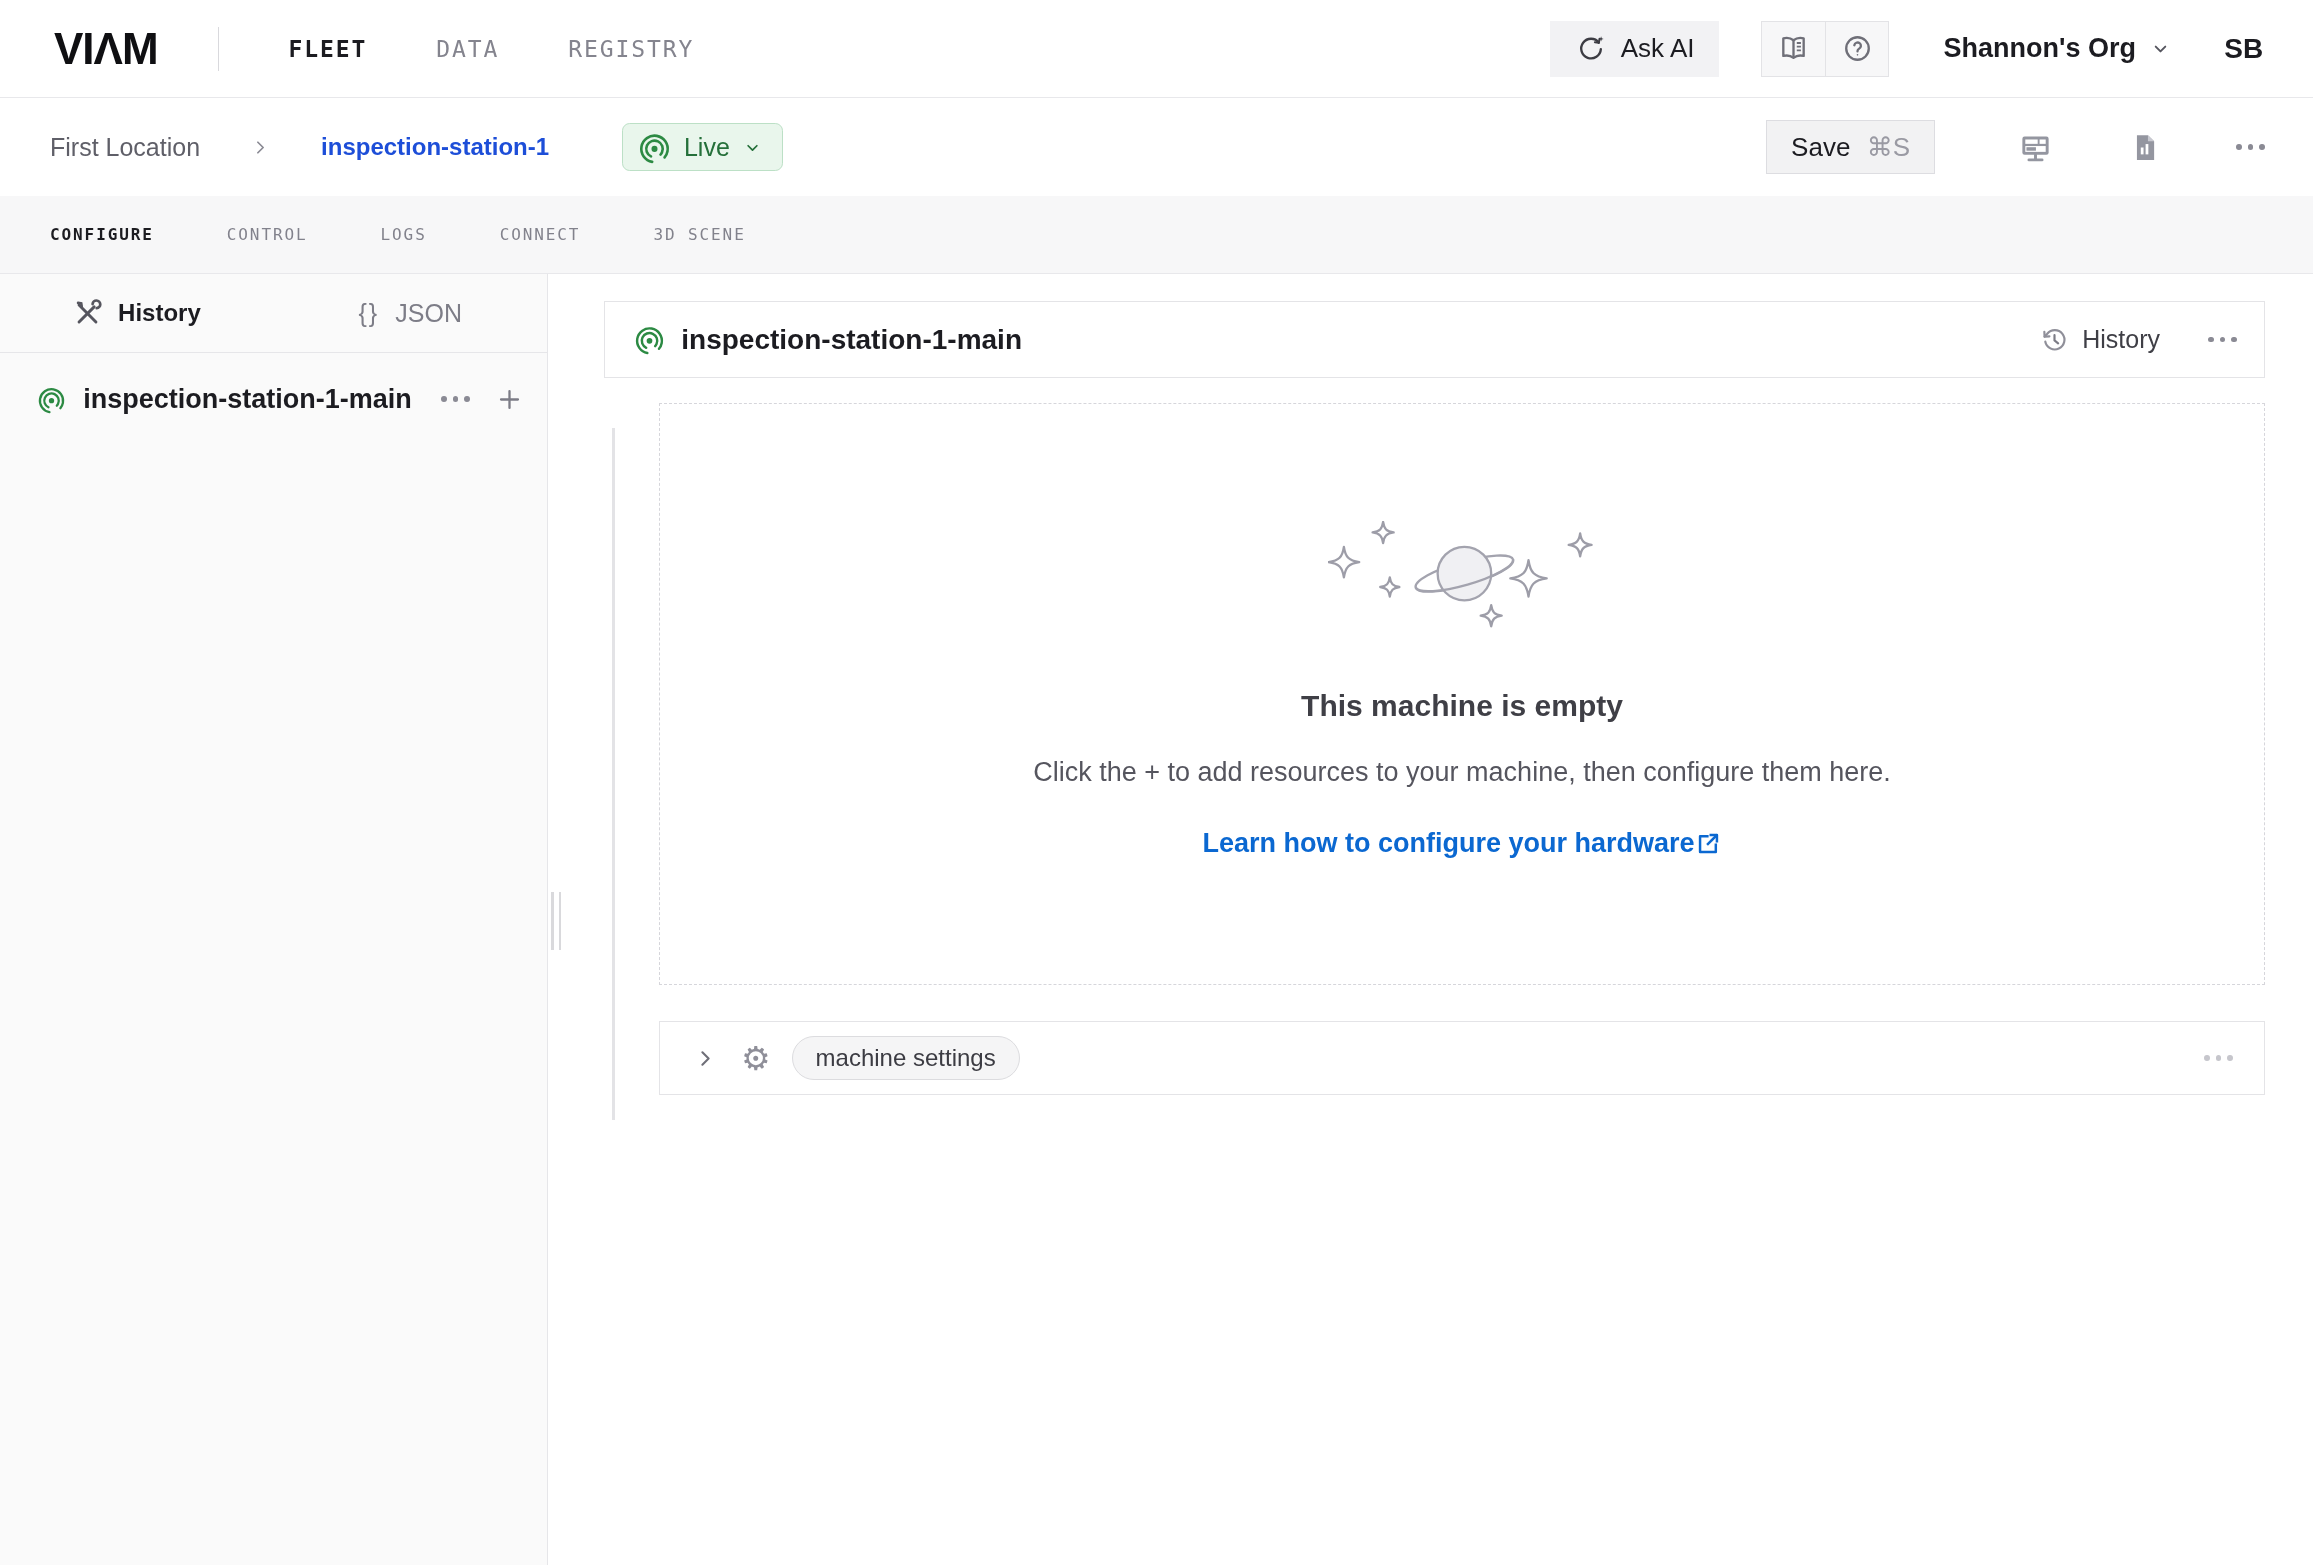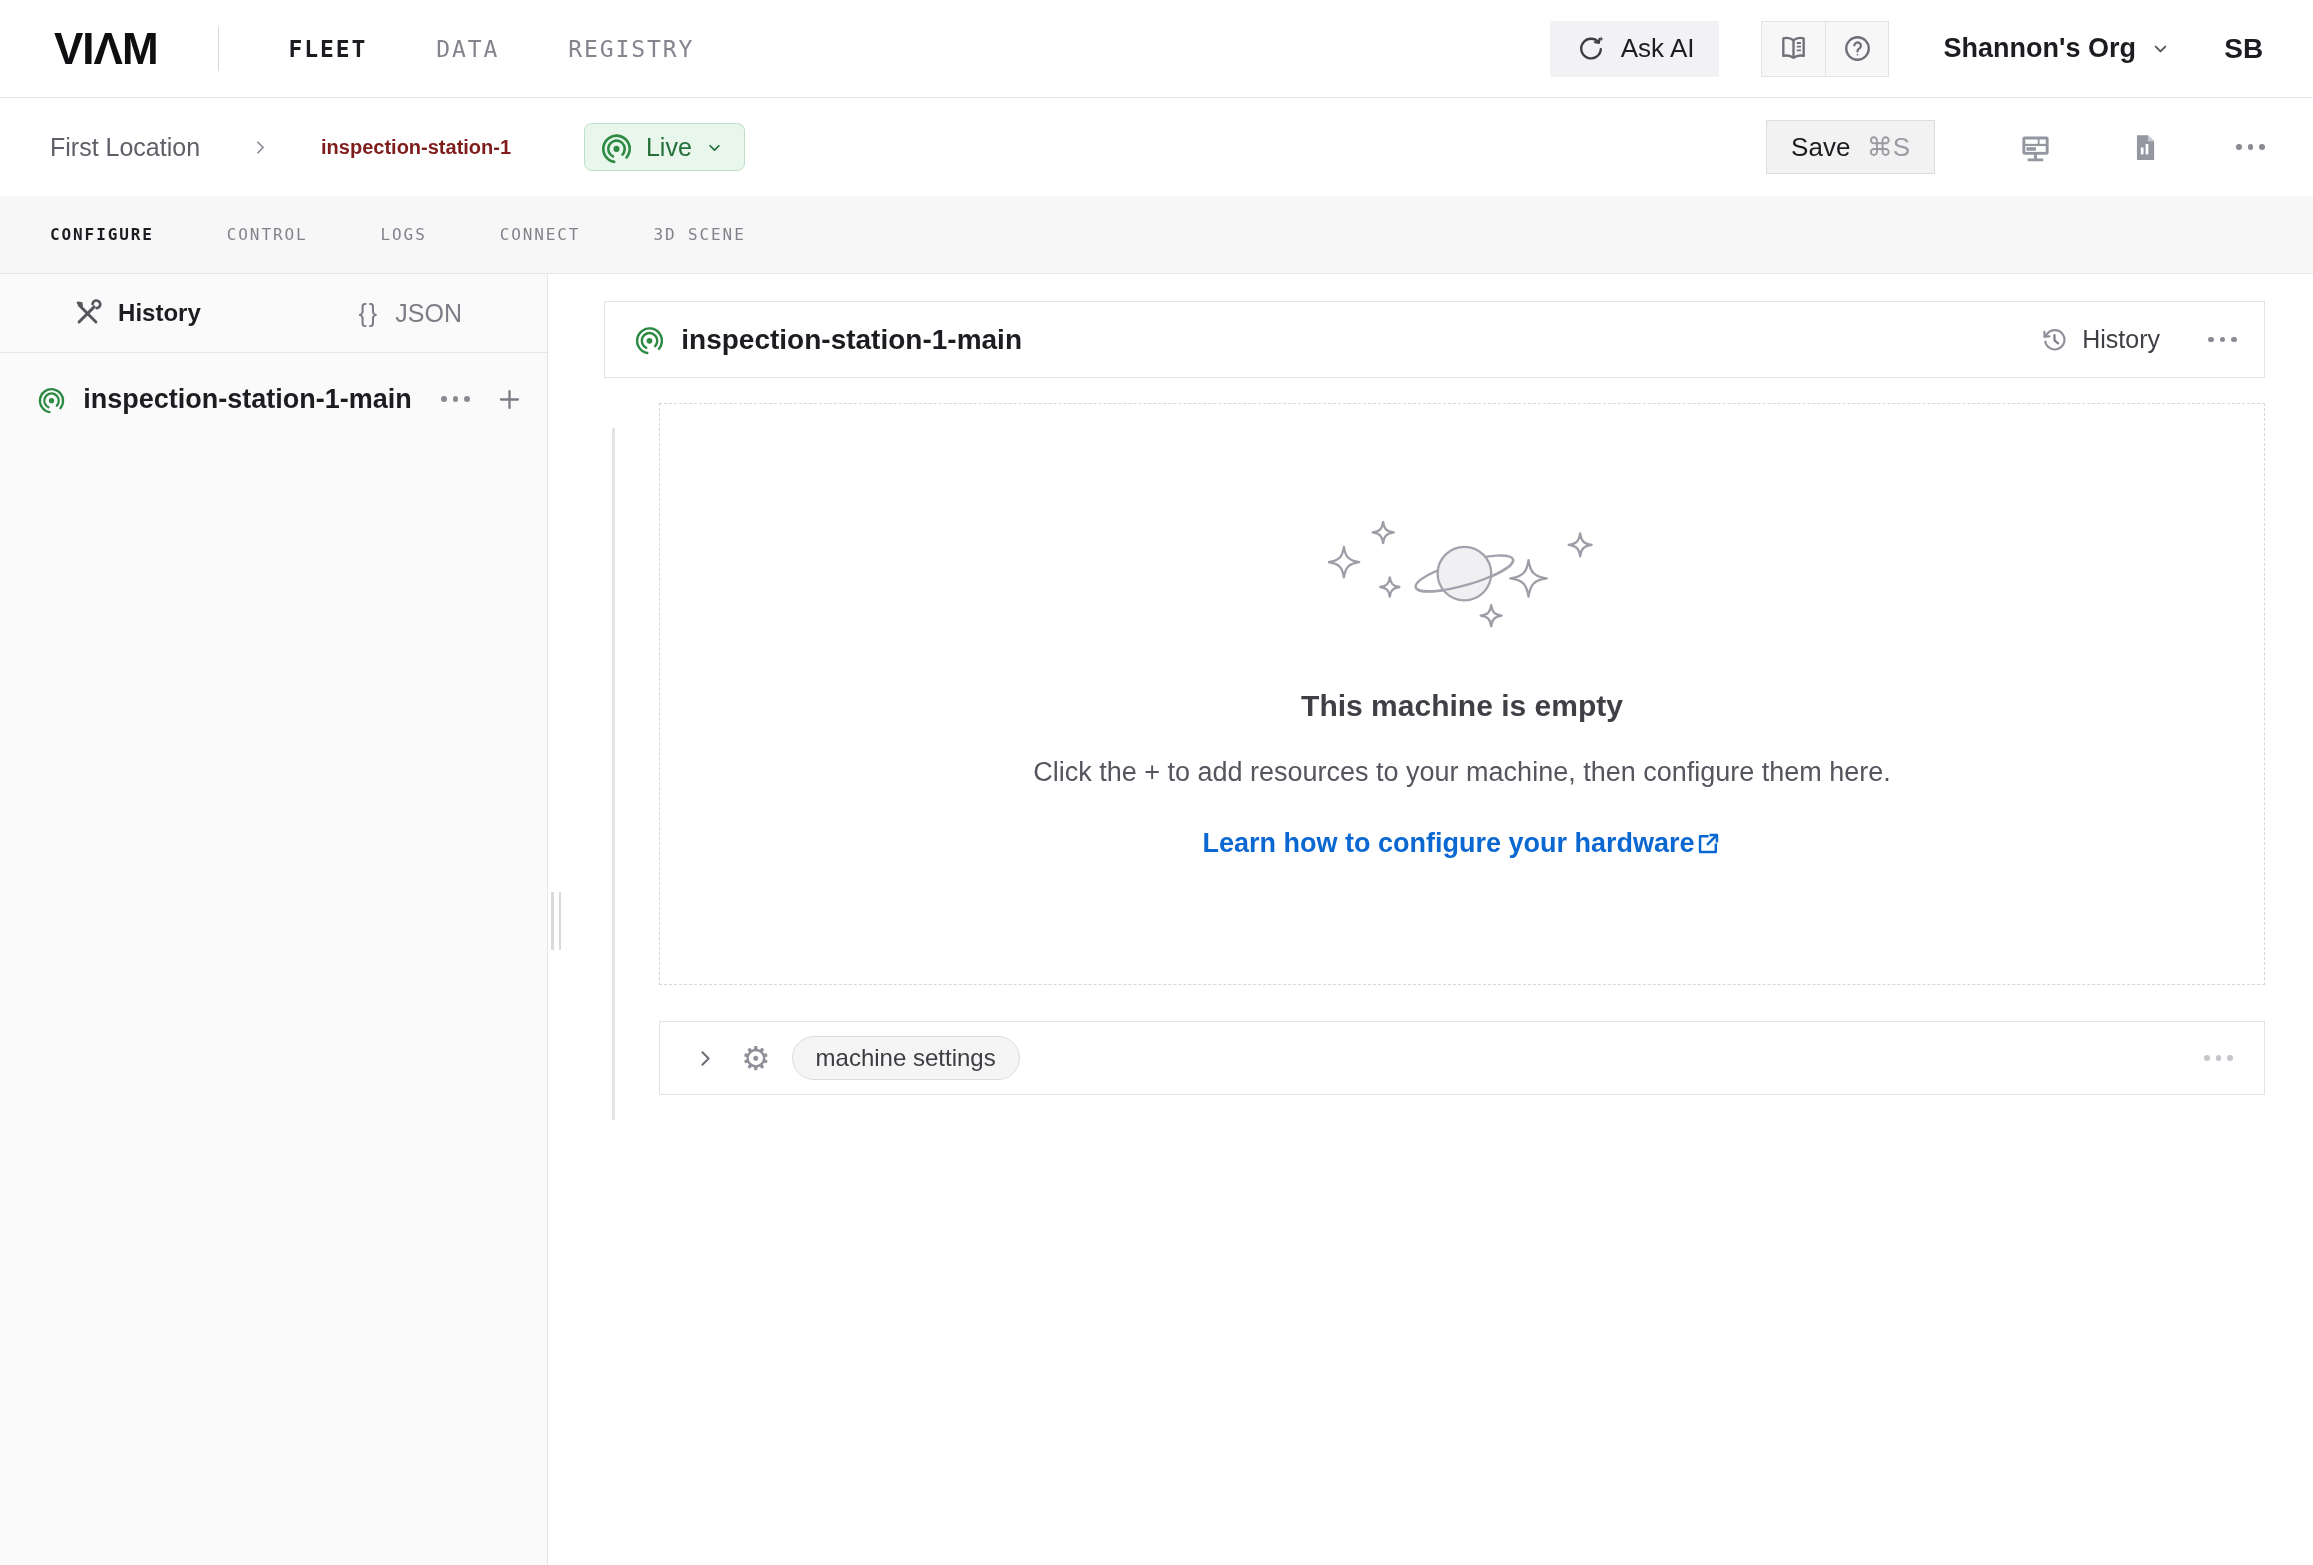--- a/index.html
+++ b/index.html
@@ -23,21 +23,21 @@
   .docs-cell { width: 63px; display: flex; align-items: center; justify-content: center; cursor: pointer; }
   .docs-cell + .docs-cell { border-left: 1.9px solid #e3e3e6; }
   .org { display: flex; align-items: center; gap: 13.4px; margin-left: 54px; cursor: pointer; }
   .org-name { font-size: 27px; font-weight: 700; }
   .avatar { margin-left: 52px; margin-right: 5.8px; font-size: 28px; font-weight: 700; cursor: pointer; }
 
   
   .machinebar { height: 98px; display: flex; align-items: center; padding: 0 48px 0 50px; background: #fff; gap: 29px; }
   .crumb-loc { font-size: 25px; color: #5f5f68; cursor: pointer; }
   .crumb-sep { margin: 0 21px; display:flex; }
-  .crumb-name { font-size: 20px; font-weight: 700; color: #7f1d1d; }
+  .crumb-name { font-size: 24px; font-weight: 700; color: #1d4ed8; }
   .live-badge { margin-left: 44px; height: 48px; padding: 0 19px 0 15.4px; border: 1.9px solid #bce0c6; background: #e9f6ec; border-radius: 7.7px; display: flex; align-items: center; gap: 12.5px; cursor: pointer; }
   .live-label { font-size: 25px; color: #25703a; }
   .save-btn { height: 54px; border: 1.9px solid #dddde1; background: #f2f2f3; display: flex; align-items: center; gap: 16.3px; padding: 0 24px; cursor: pointer; }
   .save-label { font-size: 26px; color: #1c1c21; }
   .save-shortcut { font-size: 26px; color: #9a9aa3; }
   .icon-btn { display: flex; align-items: center; justify-content: center; cursor: pointer; }
   .ml56 { margin-left: 54px; } .ml48 { margin-left: 46px; }
 
   
   .tabbar { height: 78px; background: #f7f7f8; border-bottom: 1.9px solid #e8e8eb; display: flex; align-items: center; padding-left: 50px; gap: 73px; }

